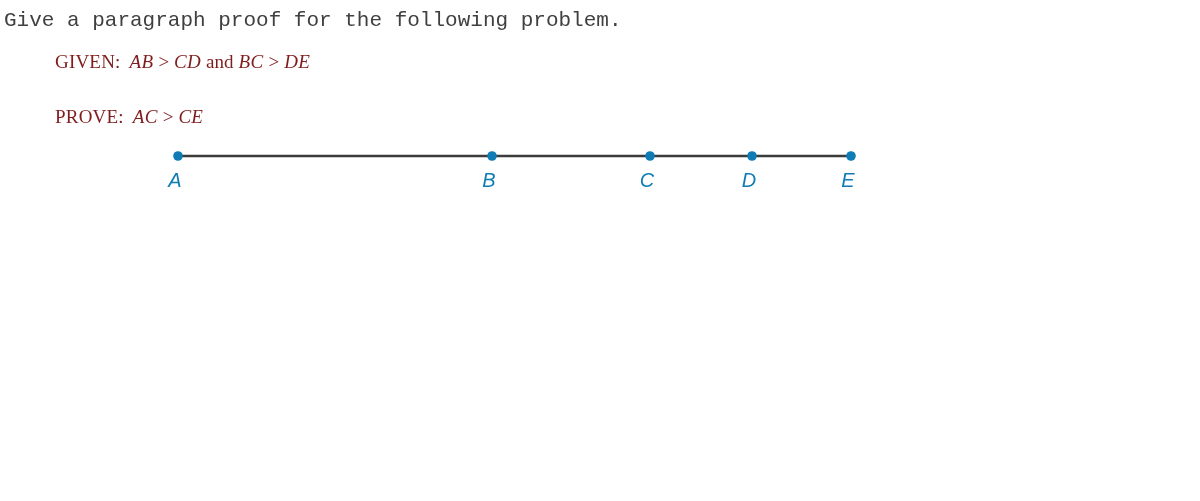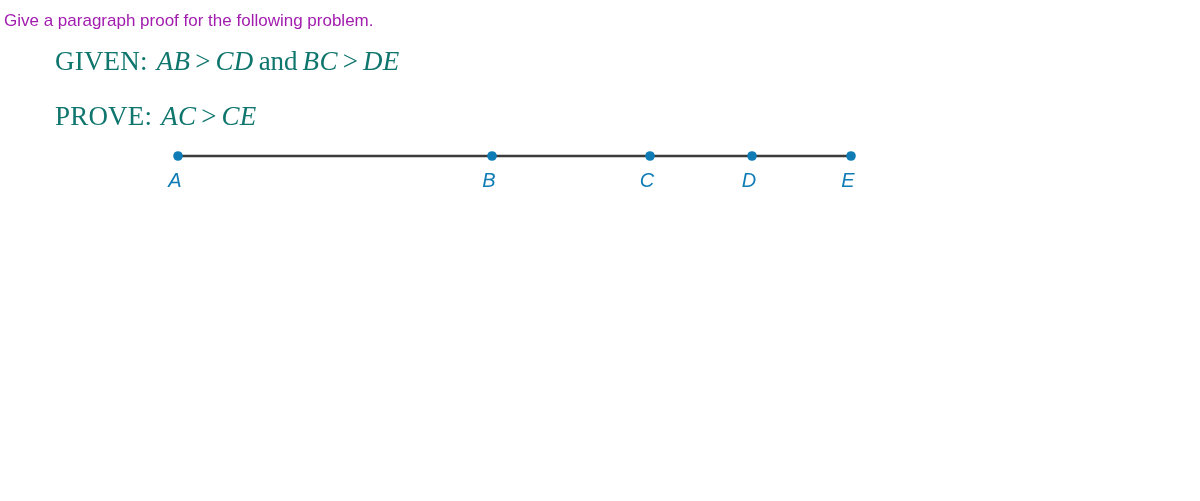--- a/index.html
+++ b/index.html
@@ -18,31 +18,31 @@
   }
 
   
   .problem-text {
     position: absolute;
     left: 4px;
     top: 7px;
     width: 1100px;
   }
   .prompt-line {
-    font-family: Liberation Sans, sans-serif;
-    font-size: 17px;
+    font-family: Liberation Mono, monospace;
+    font-size: 21px;
     line-height: 27px;
-    color: #a21caf;
+    color: #404040;
     white-space: nowrap;
   }
   .statement-line {
     font-family: "Liberation Serif", serif;
-    font-size: 27px;
+    font-size: 19px;
     line-height: 27px;
-    color: #0f766e;
+    color: #7f1d1d;
     white-space: nowrap;
     padding-left: 51px;
   }
   .statement-line.given { margin-top: 14px; }
   .statement-line.prove { margin-top: 28px; }
 
   .kw {
     font-style: normal;
     letter-spacing: 0.2px;
   }

